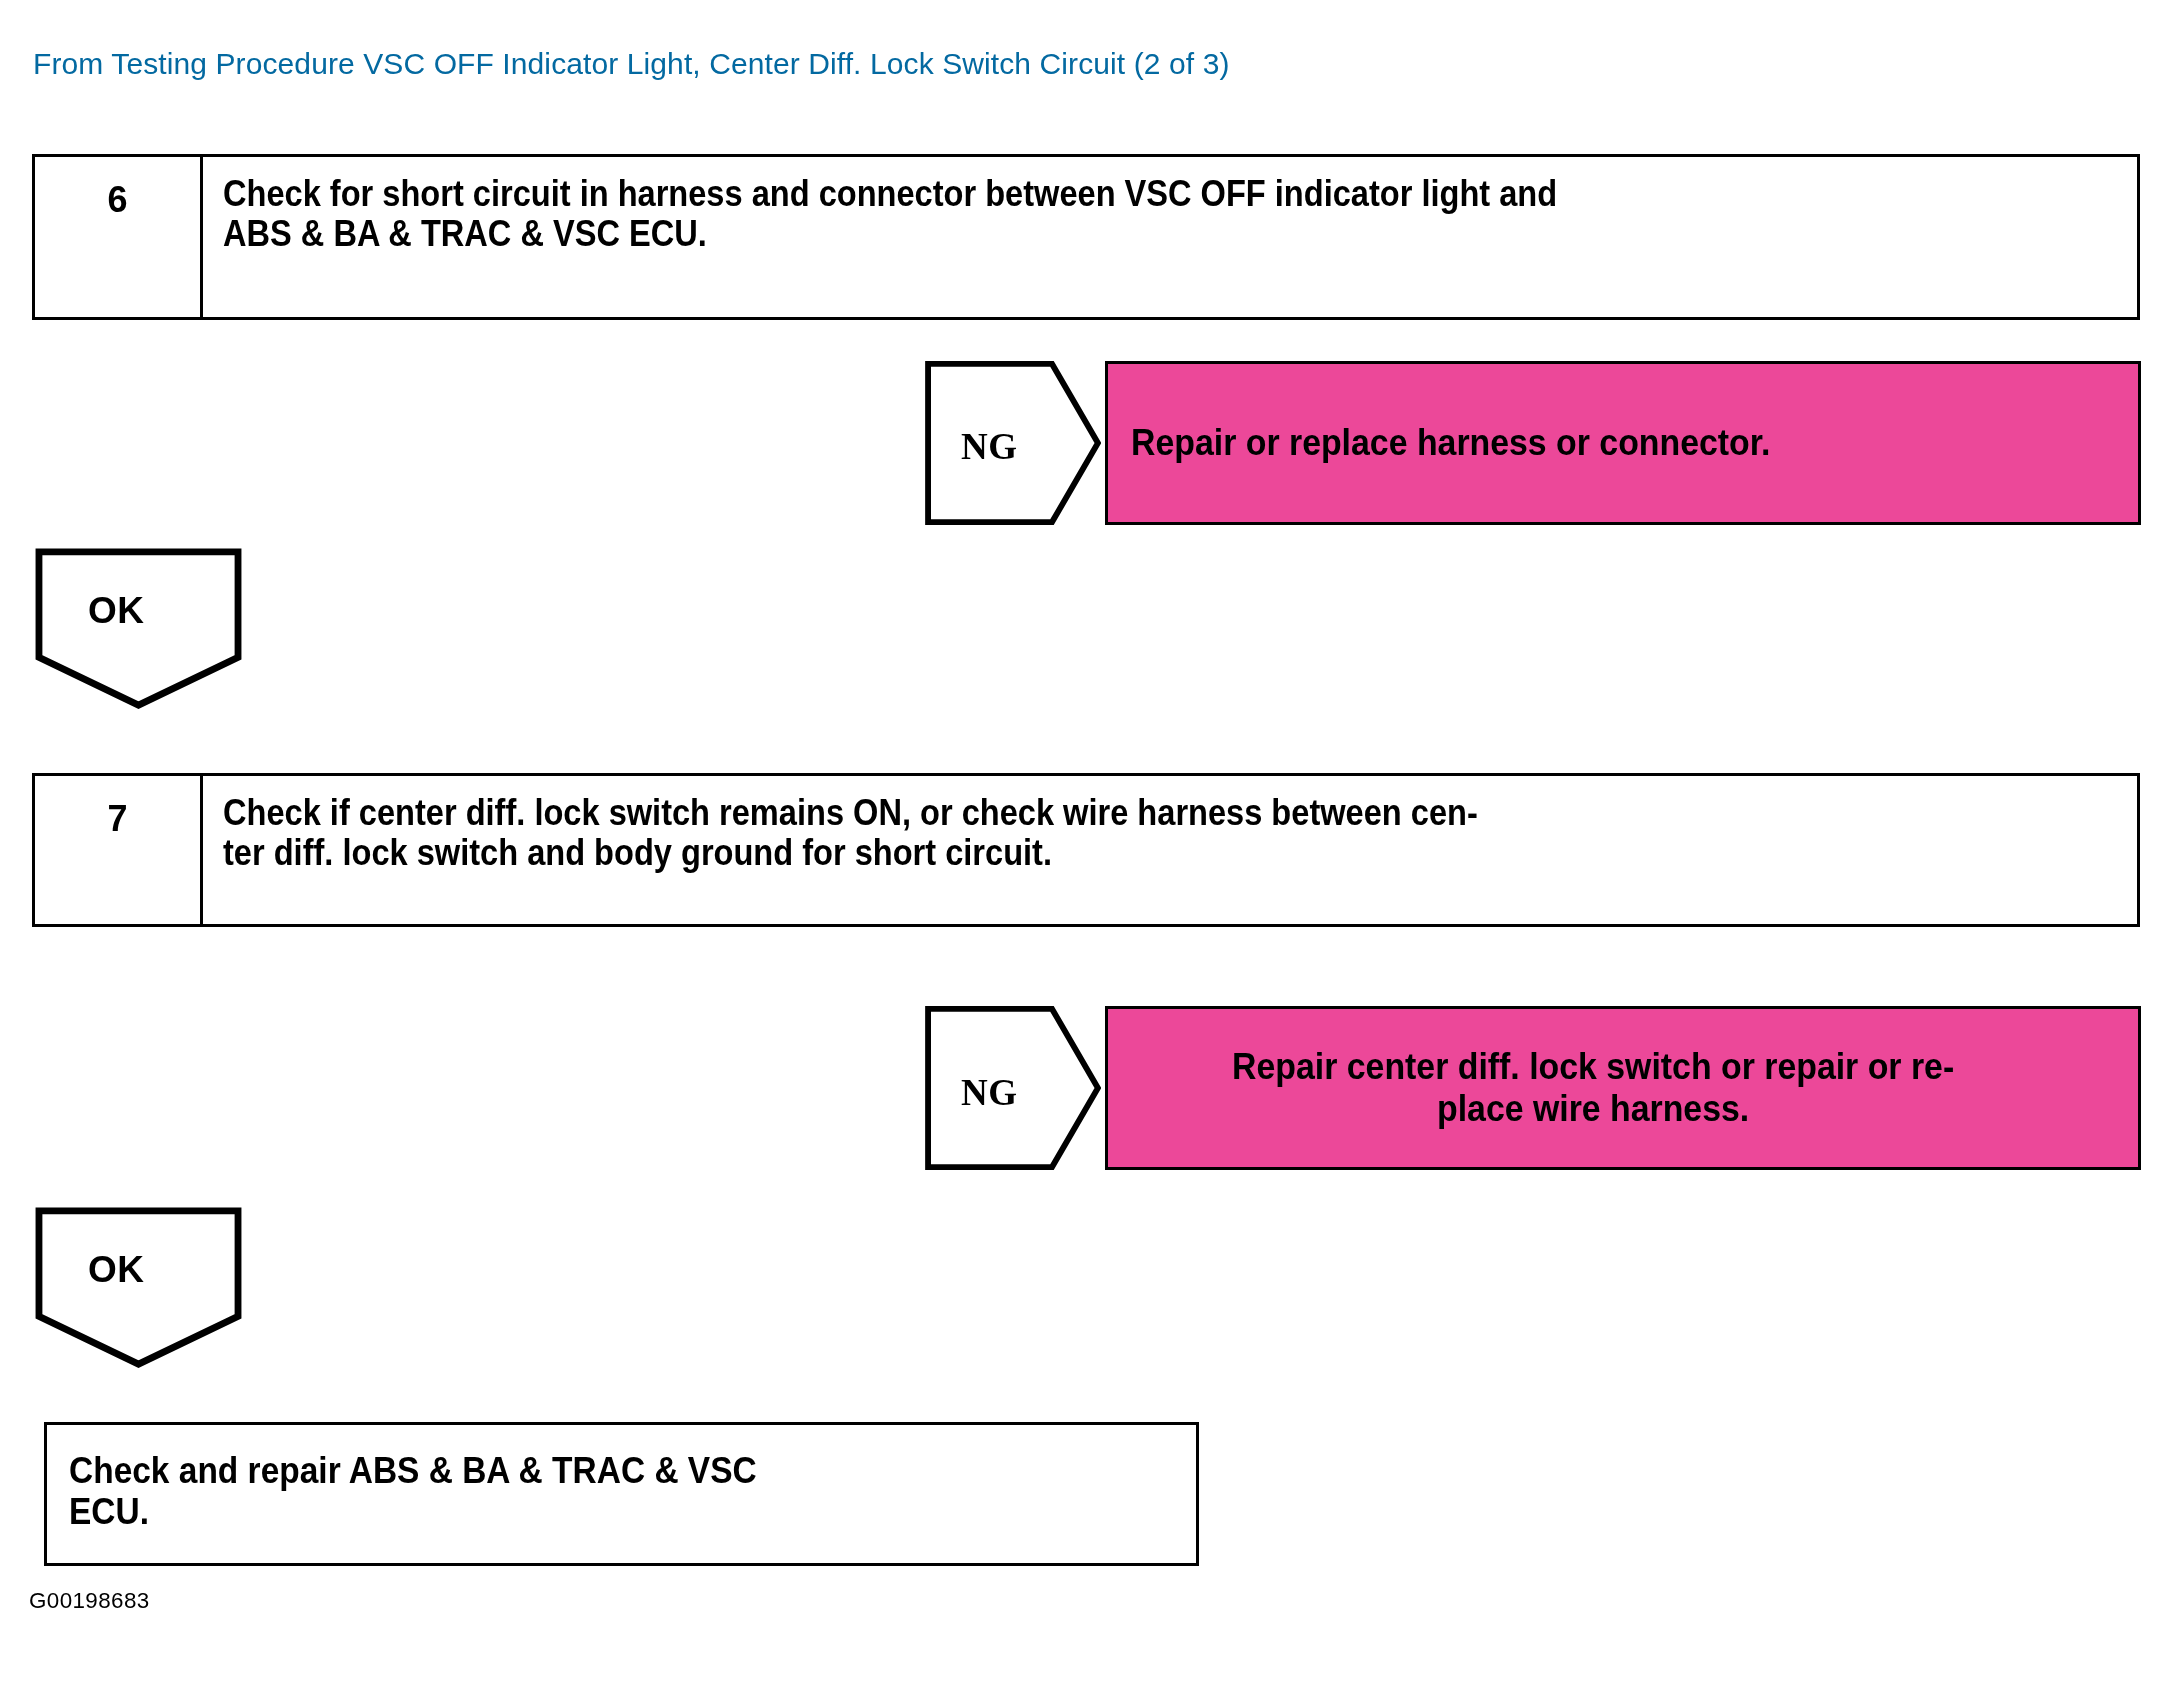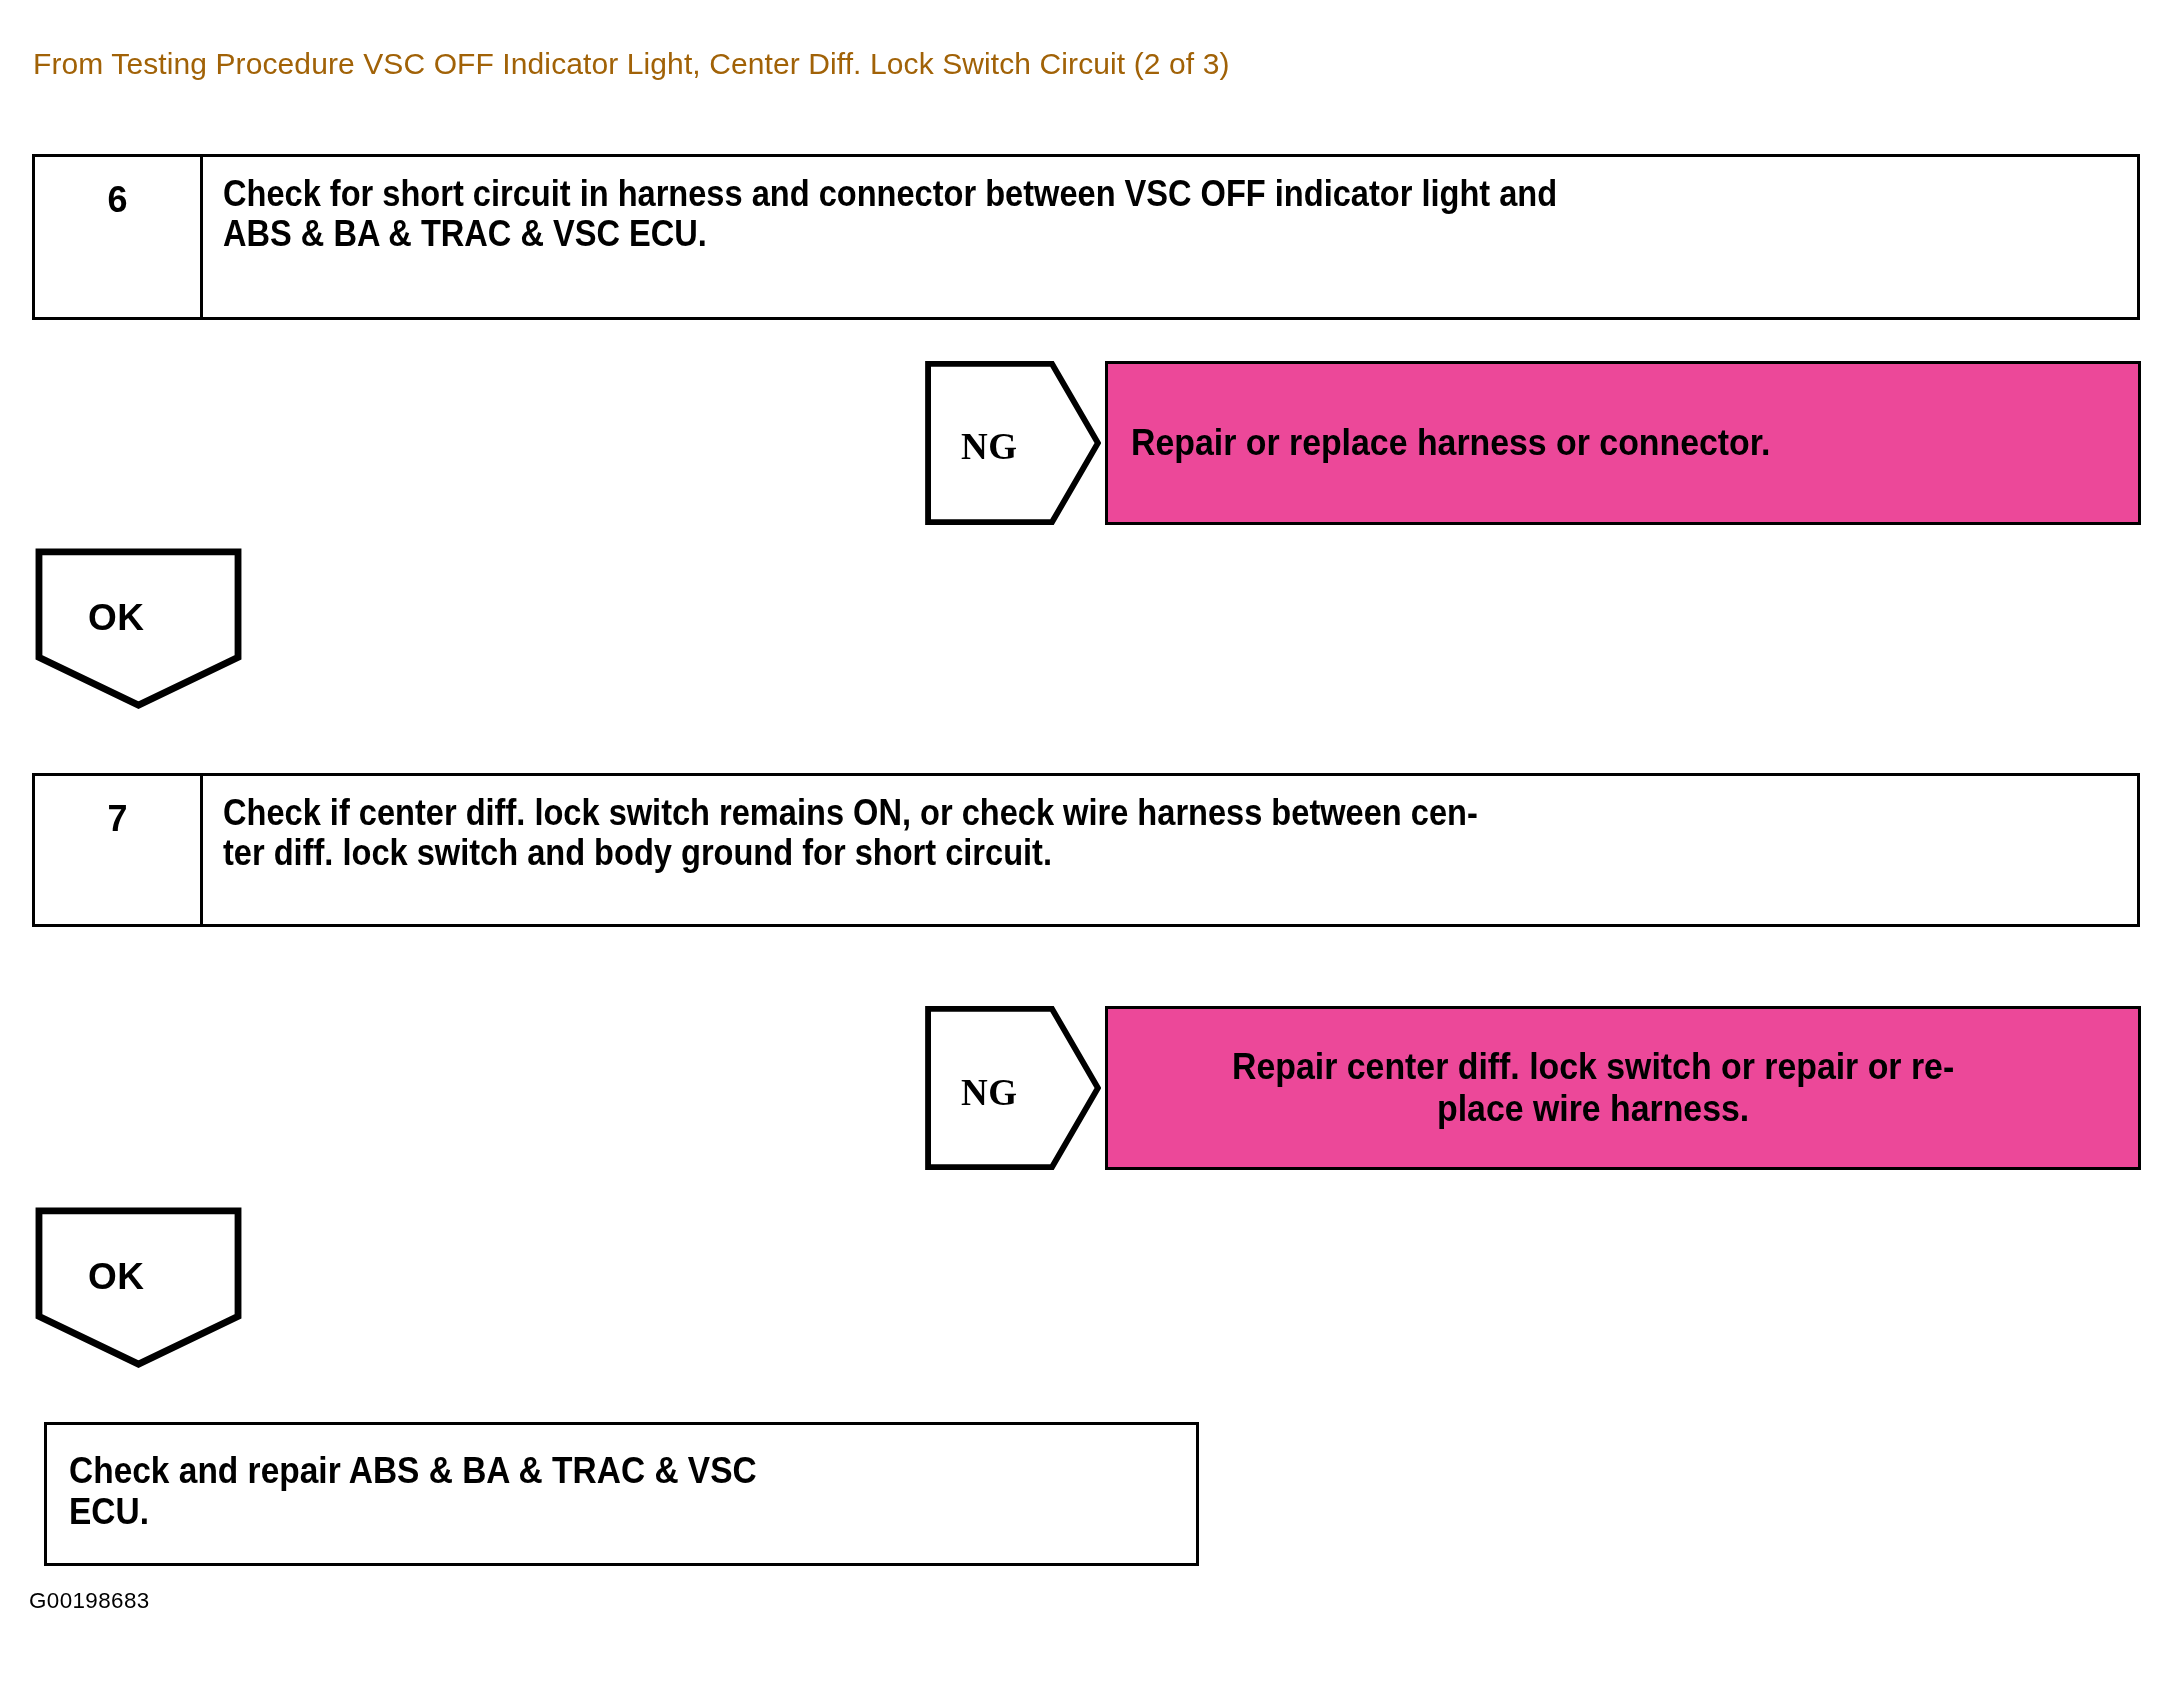--- a/index.html
+++ b/index.html
@@ -18,21 +18,21 @@
 
   
   .header-line {
     position: absolute;
     left: 33px;
     top: 47px;
     font-size: 30px;
     font-weight: 400;
     letter-spacing: 0.1px;
     white-space: nowrap;
-    color: #a16207;
+    color: #0369a1;
   }
 
   
   .step-box {
     position: absolute;
     border: 3.9px solid #000;
     background: #fff;
     box-sizing: border-box;
     display: flex;
     align-items: stretch;
@@ -104,21 +104,20 @@
 
   
   .ok-pent { position: absolute; }
   .ok-pent svg { display: block; }
   .ok-label {
     position: absolute;
     font-size: 37px;
     font-weight: 700;
     font-family: "Liberation Sans", "DejaVu Sans", sans-serif;
     letter-spacing: 0.5px;
-    margin-top: 7px;
   }
 
   
   .final-box {
     position: absolute;
     border: 3.9px solid #000;
     background: #fff;
     box-sizing: border-box;
     padding: 25px 21.5px 0 21.5px;
     font-size: 36px;

